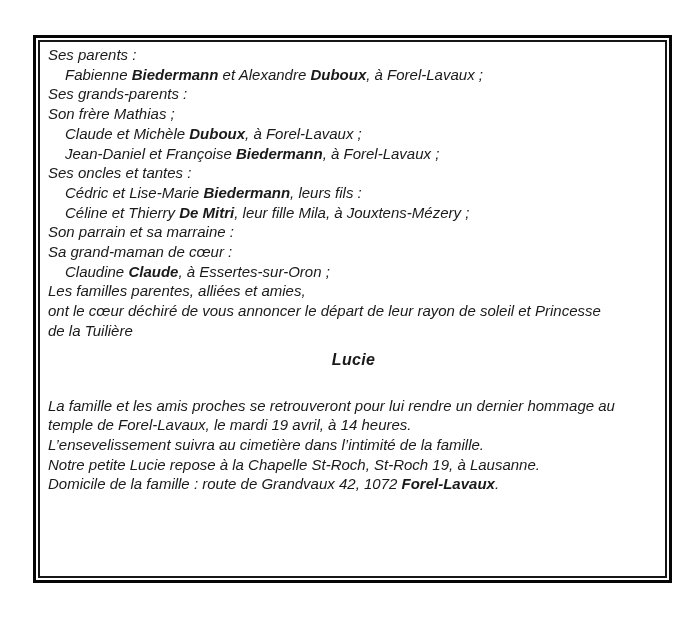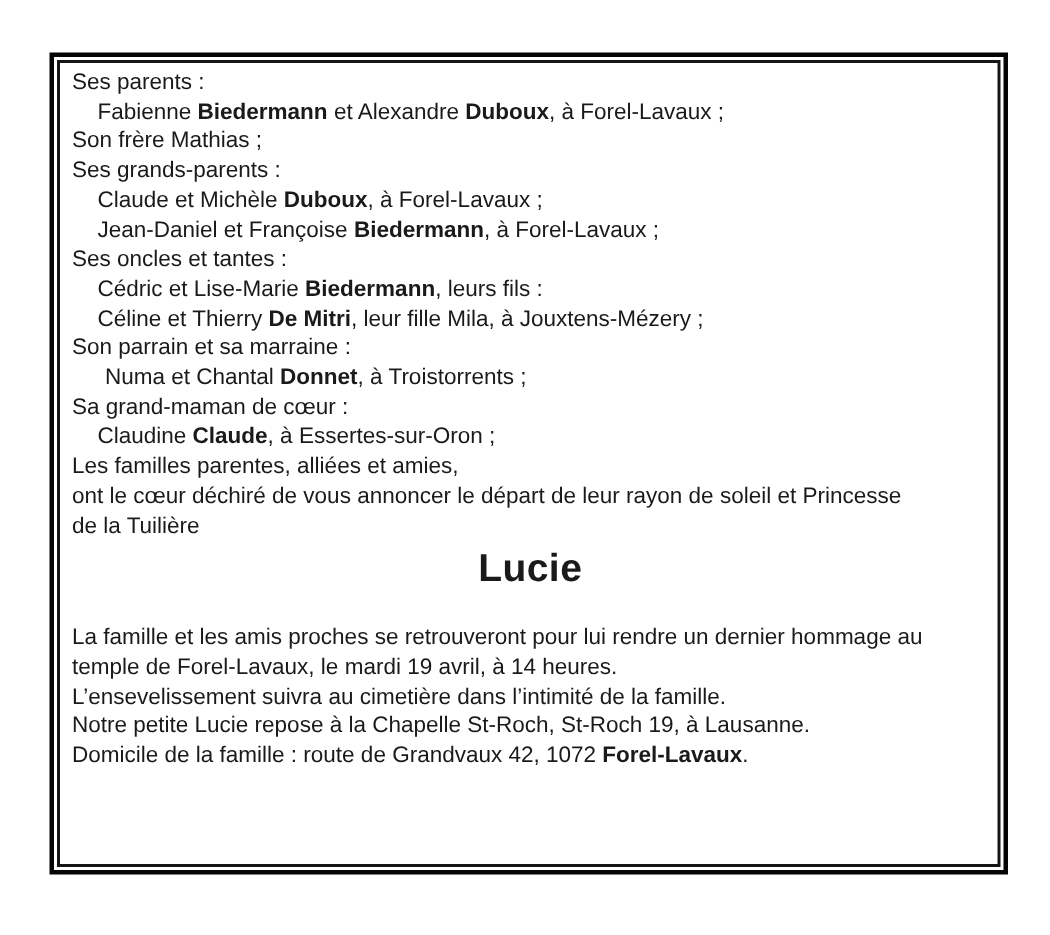--- a/index.html
+++ b/index.html
@@ -16,64 +16,64 @@
   }
   .frame-outer {
     position: absolute;
     left: 33px;
     top: 35px;
     width: 629px;
     height: 538px;
     border: 3px solid #050505;
     padding: 2px;
     background: #ffffff;
+    font-style: italic;
   }
   .frame-inner {
     width: 100%;
     height: 100%;
     box-sizing: border-box;
     border: 2px solid #161616;
     padding: 3px 6px 0 8px;
     overflow: hidden;
   }
   .line {
     font-size: 15px;
     line-height: 19.7px;
     white-space: nowrap;
   }
   .line .bold {
     font-weight: bold;
   }
   .deceased-name {
-    font-size: 26px;
+    font-size: 16px;
     line-height: 27px;
     font-weight: bold;
     text-align: center;
     margin: 5px 0 23px 0;
     letter-spacing: 0.3px;
   }
 </style>
 </head>
 <body>
 
 <div class="page">
   <div class="frame-outer">
     <div class="frame-inner">
       <div class="lines">
           <div class="line"><span>Ses parents :</span></div>
           <div class="line" style="padding-left: 17px;"><span>Fabienne </span><span class="bold">Biedermann</span><span> et Alexandre </span><span class="bold">Duboux</span><span>, à Forel-Lavaux ;</span></div>
+          <div class="line"><span>Ses grands-parents :</span></div>
           <div class="line"><span>Son frère Mathias ;</span></div>
-          <div class="line"><span>Ses grands-parents :</span></div>
           <div class="line" style="padding-left: 17px;"><span>Claude et Michèle </span><span class="bold">Duboux</span><span>, à Forel-Lavaux ;</span></div>
           <div class="line" style="padding-left: 17px;"><span>Jean-Daniel et Françoise </span><span class="bold">Biedermann</span><span>, à Forel-Lavaux ;</span></div>
           <div class="line"><span>Ses oncles et tantes :</span></div>
           <div class="line" style="padding-left: 17px;"><span>Cédric et Lise-Marie </span><span class="bold">Biedermann</span><span>, leurs fils :</span></div>
           <div class="line" style="padding-left: 17px;"><span>Céline et Thierry </span><span class="bold">De Mitri</span><span>, leur fille Mila, à Jouxtens-Mézery ;</span></div>
           <div class="line"><span>Son parrain et sa marraine :</span></div>
-          <div class="line" style="padding-left: 22px;"><span>Numa et Chantal </span><span class="bold">Donnet</span><span>, à Troistorrents ;</span></div>
           <div class="line"><span>Sa grand-maman de cœur :</span></div>
           <div class="line" style="padding-left: 17px;"><span>Claudine </span><span class="bold">Claude</span><span>, à Essertes-sur-Oron ;</span></div>
           <div class="line"><span>Les familles parentes, alliées et amies,</span></div>
           <div class="line"><span>ont le cœur déchiré de vous annoncer le départ de leur rayon de soleil et Princesse</span></div>
           <div class="line"><span>de la Tuilière</span></div>
         </div>
       <div class="deceased-name">Lucie</div>
       <div class="lines">
           <div class="line"><span>La famille et les amis proches se retrouveront pour lui rendre un dernier hommage au</span></div>
           <div class="line"><span>temple de Forel-Lavaux, le mardi 19 avril, à 14 heures.</span></div>

